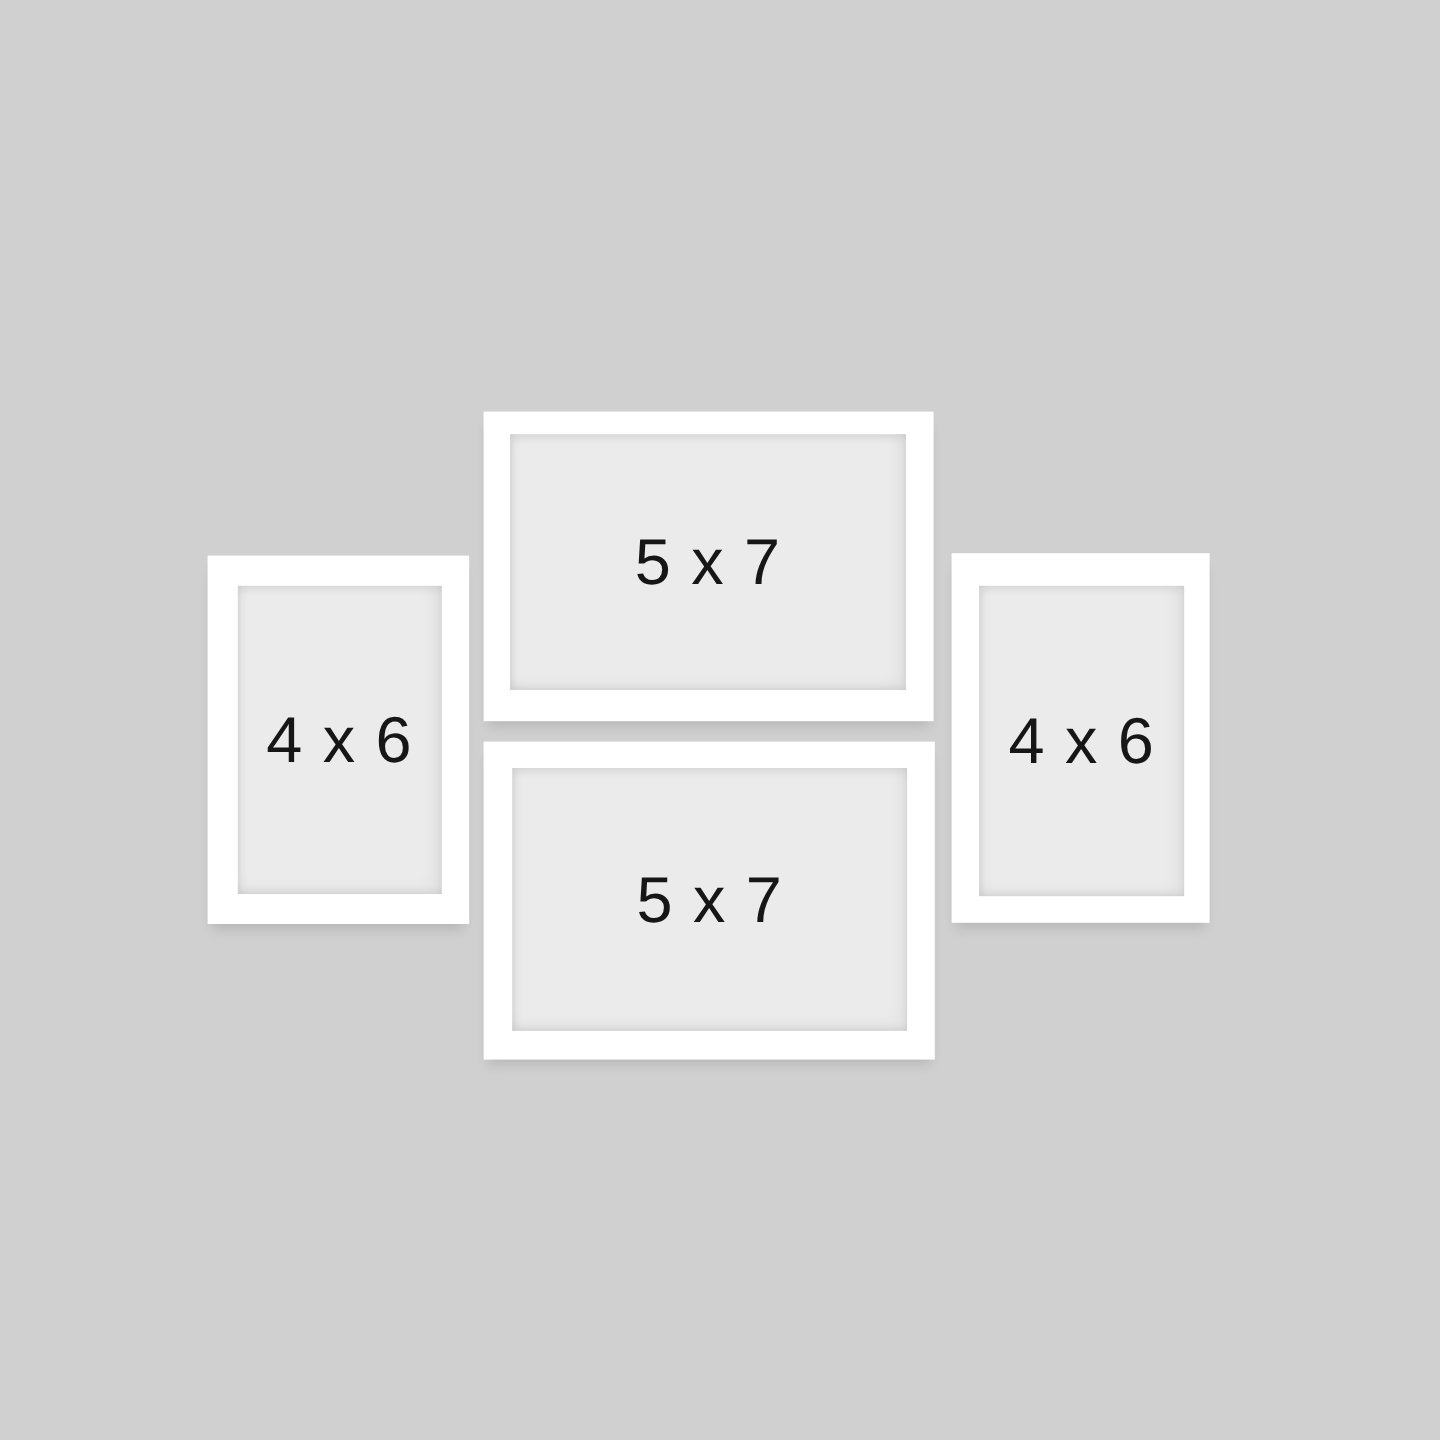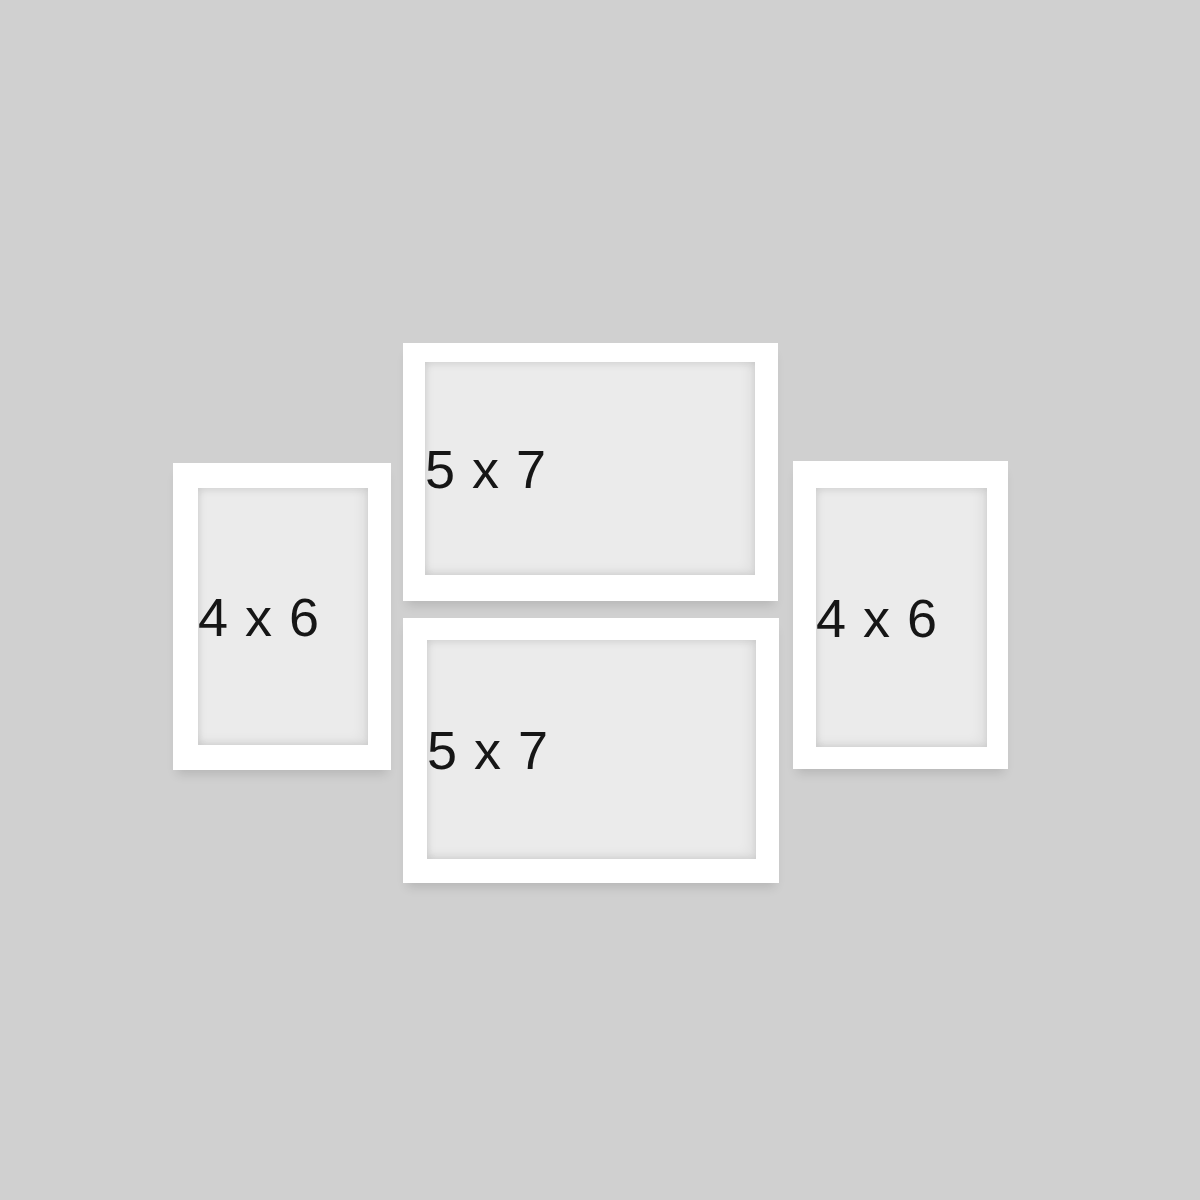--- a/index.html
+++ b/index.html
@@ -23,21 +23,21 @@
   .matte {
     position: absolute;
     background: var(--matte, #ebebeb);
     box-shadow:
       inset 0 4px 7px rgba(0,0,0,0.055),
       inset 4px 0 7px rgba(0,0,0,0.040),
       inset -6px -4px 12px rgba(0,0,0,0.050),
       inset 0 -3px 6px rgba(0,0,0,0.035);
     display: flex;
     align-items: center;
-    justify-content: flex-start;
+    justify-content: center;
   }
   .size-label {
     color: var(--label_text, #161616);
     font-size: 54px;
     font-weight: 400;
     letter-spacing: 1px;
     line-height: 1;
     user-select: none;
   }
   

